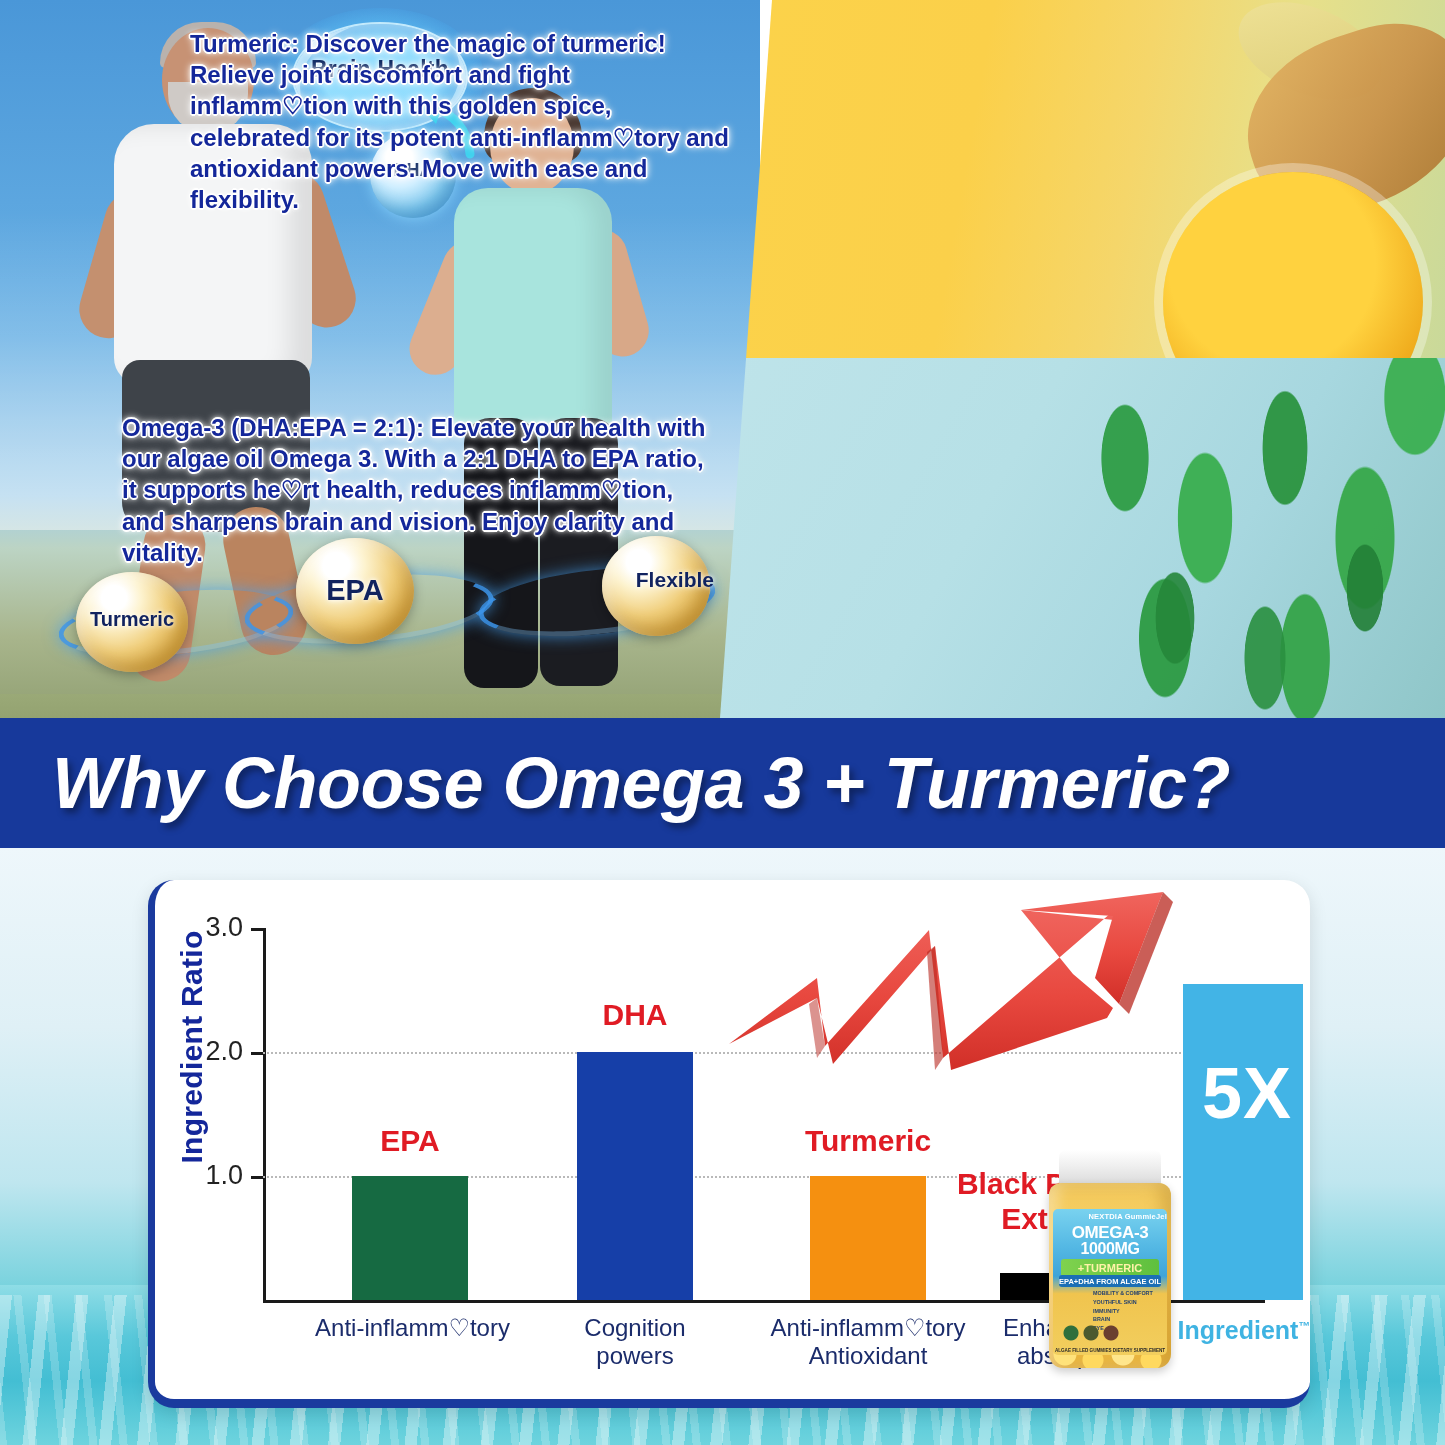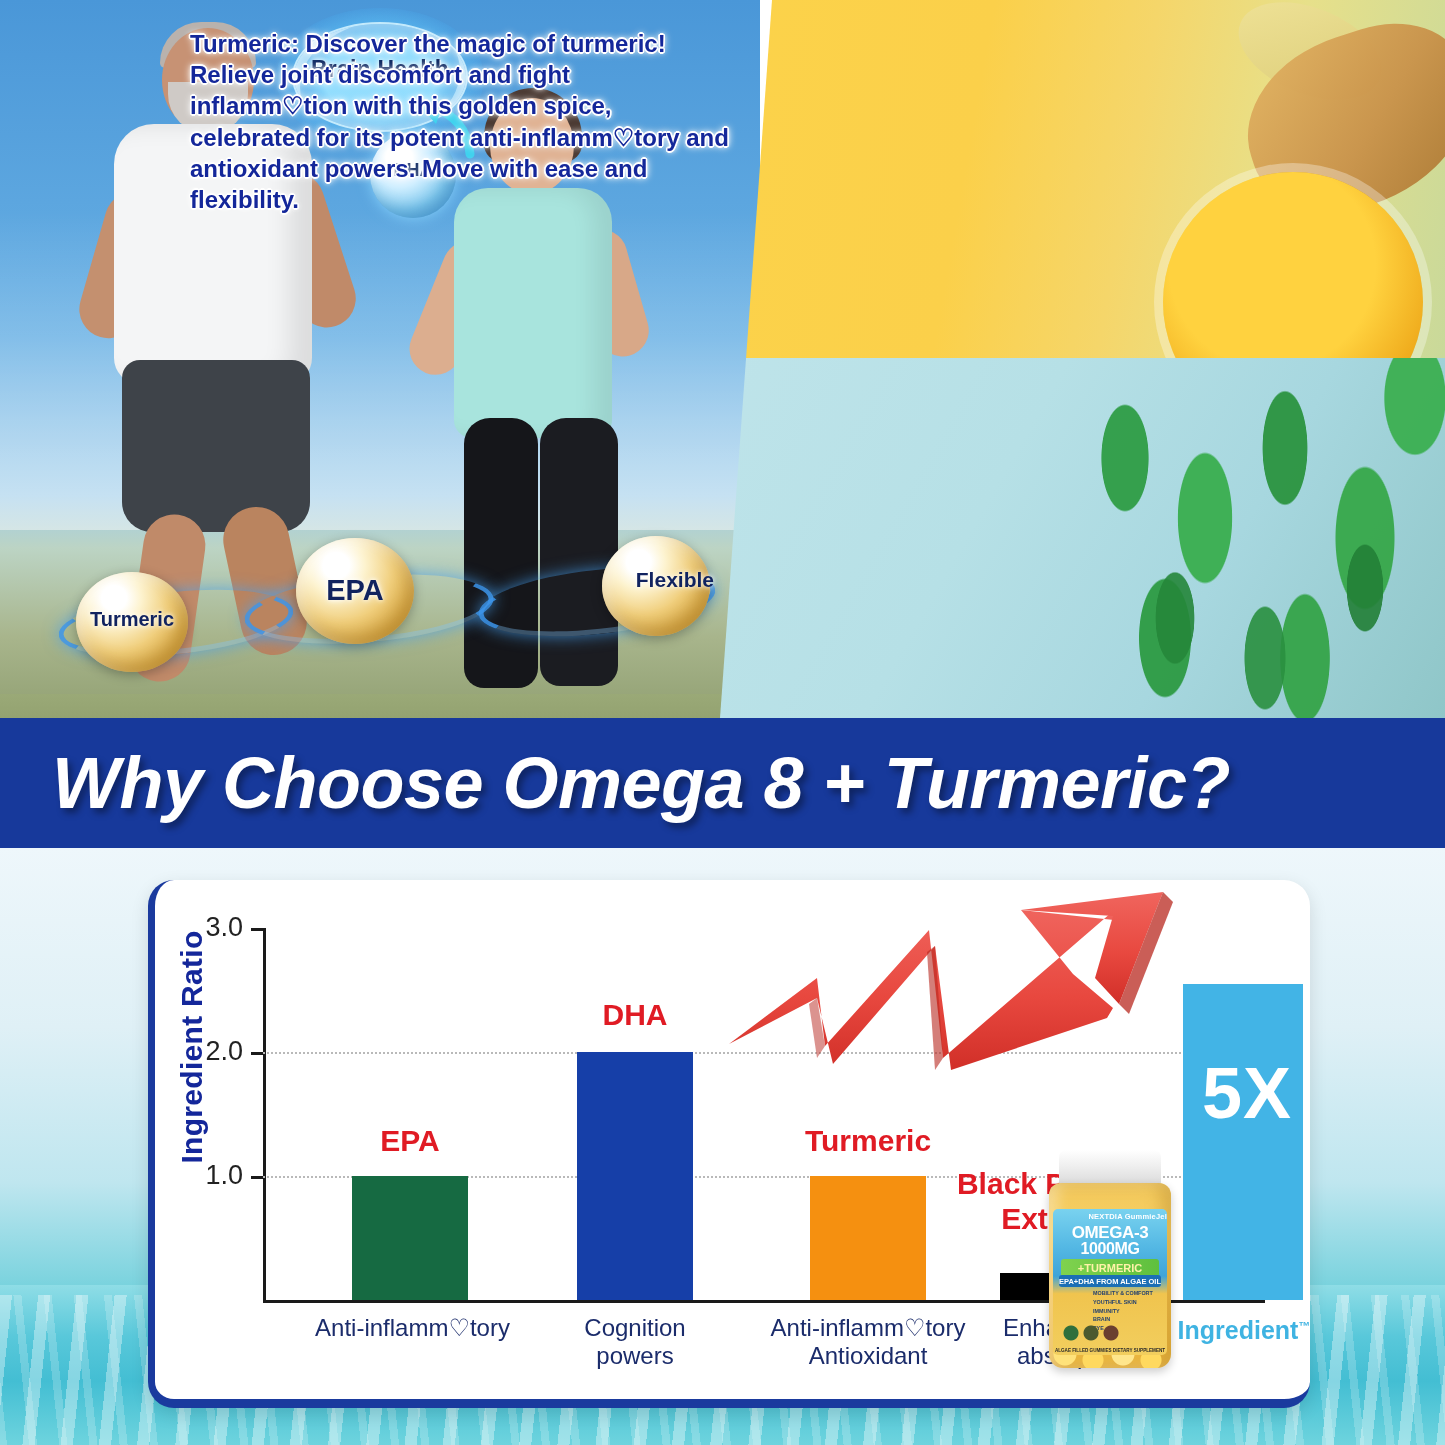--- a/index.html
+++ b/index.html
@@ -350,24 +350,25 @@
         <div class="root"></div>
         <div class="dish"></div>
       </div>
       <div class="panel-omega">
         <div class="algae"></div>
         <div class="algae2"></div>
       </div>
     </div>
 
     <div class="panel-text tx-turmeric">Turmeric: Discover the magic of turmeric! Relieve joint discomfort and fight inflamm♡tion with this golden spice, celebrated for its potent anti-inflamm♡tory and antioxidant powers. Move with ease and flexibility.</div>
+    <div class="panel-text tx-omega">Omega-3 (DHA:EPA = 2:1): Elevate your health with our algae oil Omega 3. With a 2:1 DHA to EPA ratio, it supports he♡rt health, reduces inflamm♡tion, and sharpens brain and vision. Enjoy clarity and vitality.</div>
   </div>
 
   <div class="headline-band">
-    <div class="headline">Why Choose Omega 8 + Turmeric?</div>
+    <div class="headline">Why Choose Omega 3 + Turmeric?</div>
   </div>
 
   <div class="bottom-section">
     <div class="water"></div>
 
     <div class="chart-card">
       <div class="plot">
 
         <div class="y-title">Ingredient Ratio</div>
 

